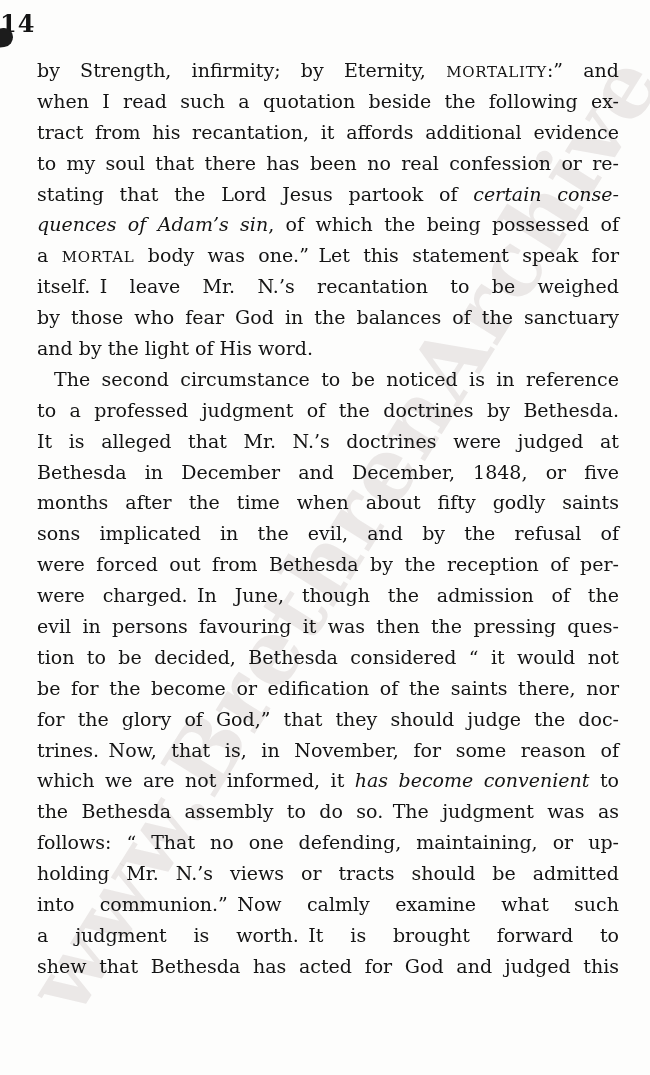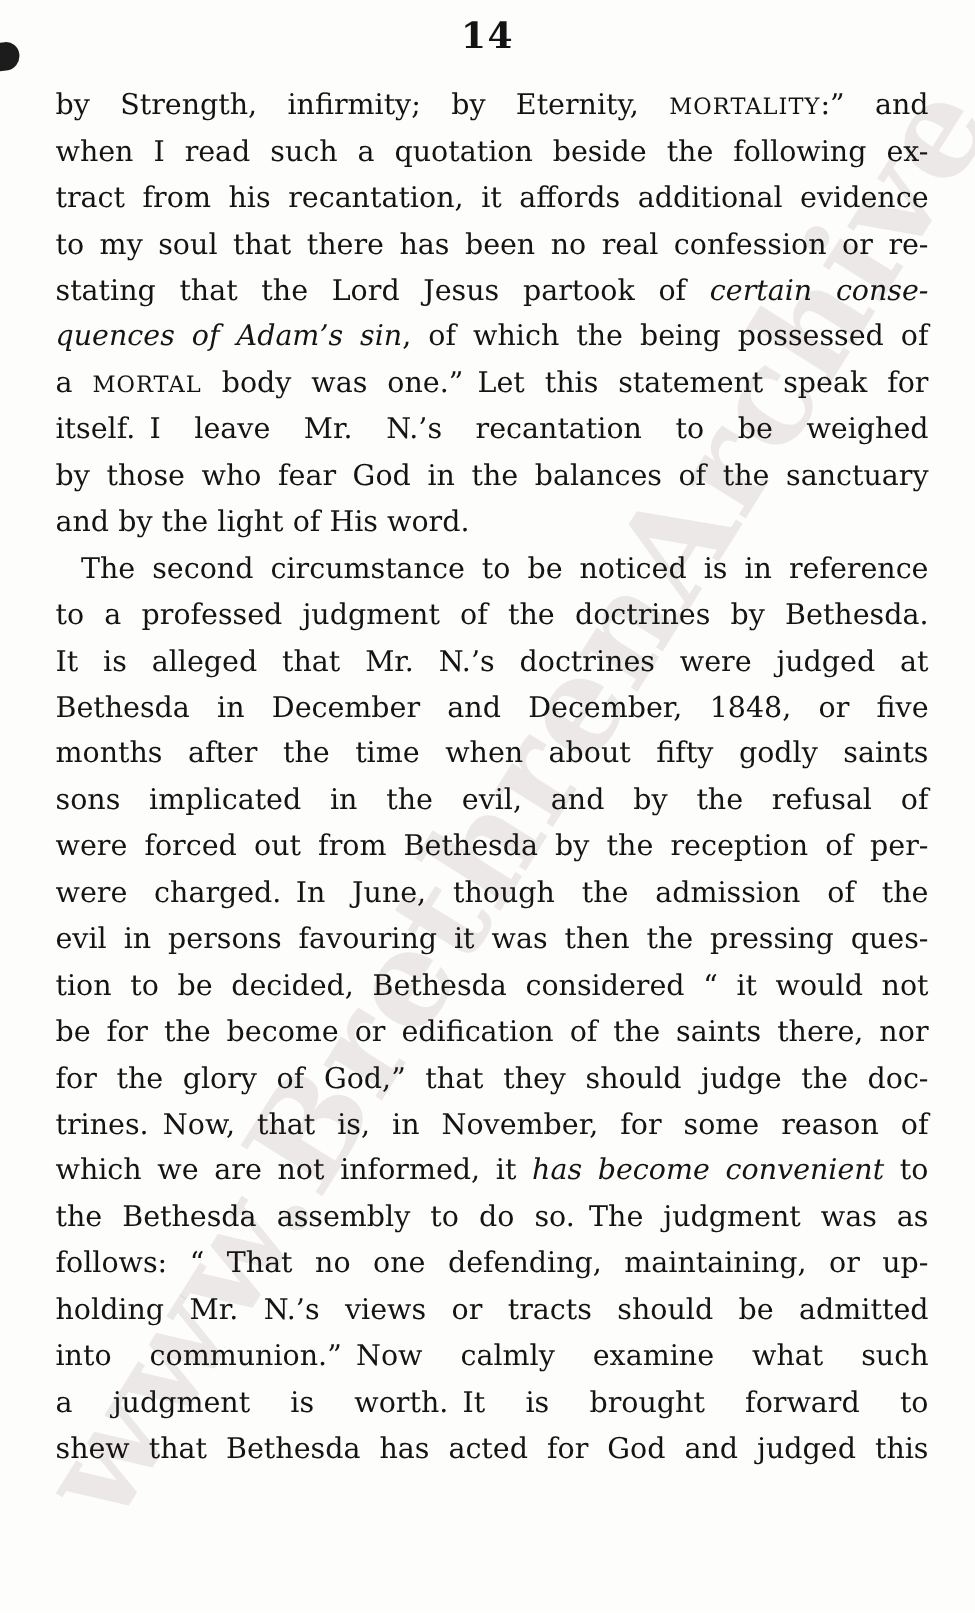--- a/index.html
+++ b/index.html
@@ -27,21 +27,20 @@
     color: rgba(140, 122, 122, 0.16);
     z-index: 1;
     user-select: none;
   }
   
   #page-number {
     position: absolute;
     top: 9px;
     left: 0;
     width: 650px;
-    text-align: center;
     font-size: 24px;
     font-weight: bold;
     letter-spacing: 1px;
     z-index: 2;
   }
   
   #ink-blot {
     position: absolute;
     left: -4px;
     top: 28px;

